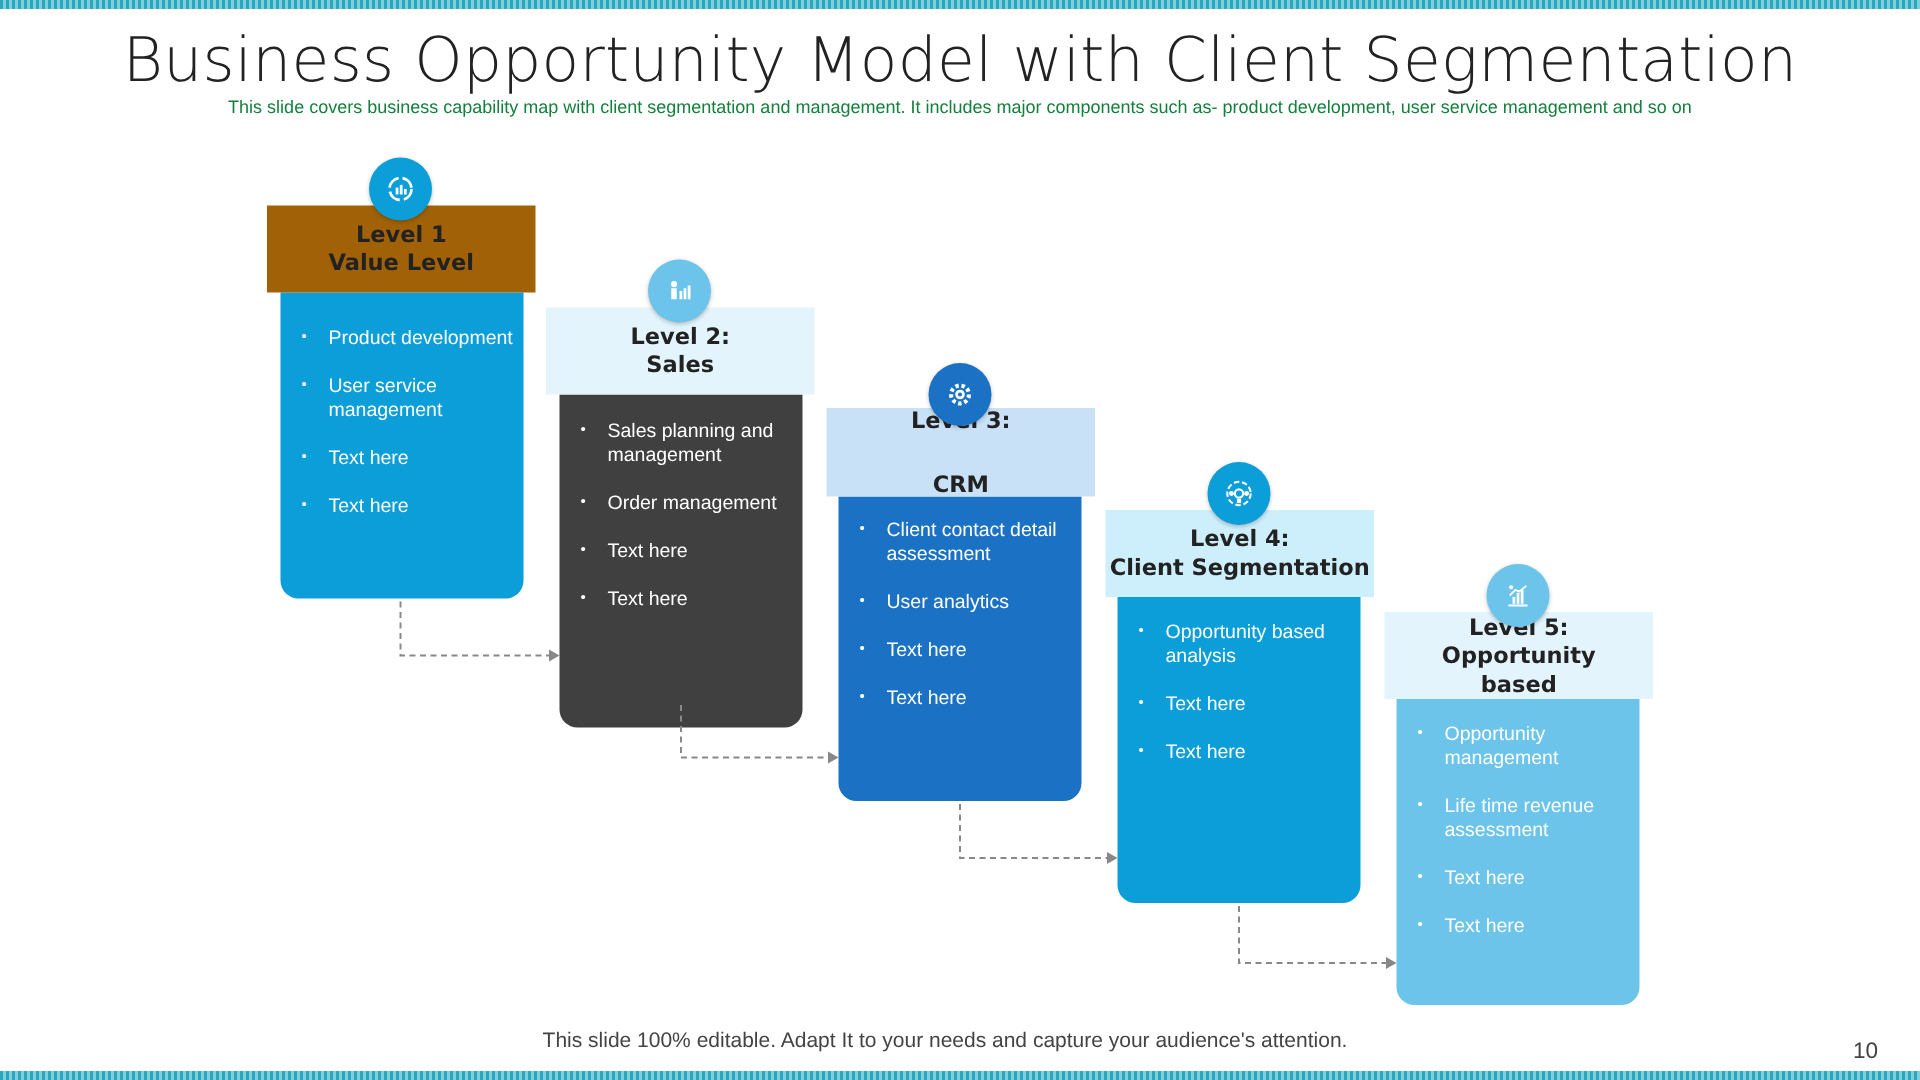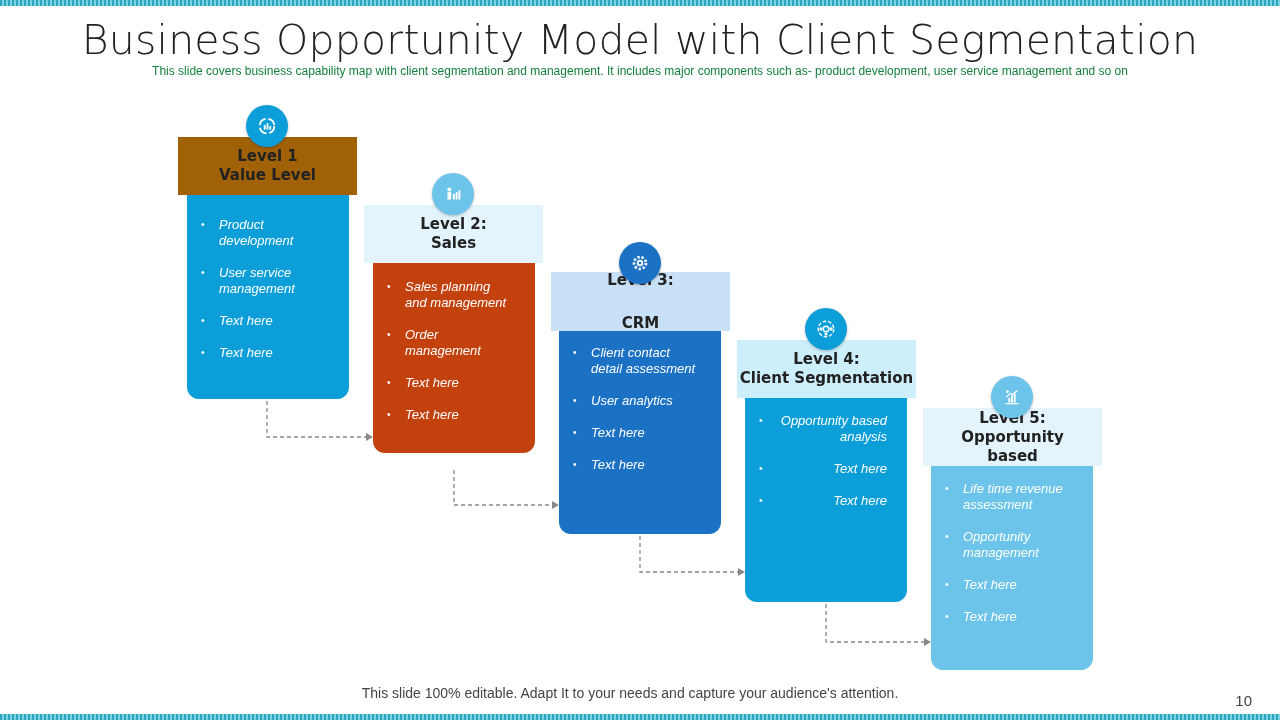--- a/index.html
+++ b/index.html
@@ -9,21 +9,21 @@
   .band.bottom{bottom:0;}
   .title{position:absolute;top:16px;left:0;width:1280px;text-align:center;font-family:"DejaVu Sans",sans-serif;font-weight:300;font-size:41px;color:#222;letter-spacing:0.2px;}
   .subtitle{position:absolute;top:64px;left:0;width:1280px;text-align:center;font-size:12px;color:#15803d;}
   .footer{position:absolute;top:685px;left:0;width:1260px;text-align:center;font-size:14px;color:#444;}
   .pagenum{position:absolute;top:692px;right:28px;font-size:15px;color:#444;}
   .body-box{position:absolute;width:162px;border-radius:0 0 12px 12px;}
   .head-box{position:absolute;width:179px;text-align:center;font-family:"DejaVu Sans",sans-serif;font-weight:bold;font-size:15px;color:#222;display:flex;flex-direction:column;justify-content:center;line-height:19px;}
   .icon{position:absolute;width:42px;height:42px;border-radius:50%;display:flex;align-items:center;justify-content:center;box-shadow:0 1px 3px rgba(0,0,0,0.25);}
   .icon svg{width:22px;height:22px;}
   ul.items{list-style:none;margin:0;padding:0;position:absolute;left:0;top:0;width:100%;}
-  ul.items li{position:relative;padding-left:32px;padding-right:20px;color:#fff;font-size:13px;line-height:16px;margin-bottom:16px;font-style:italic;}
+  ul.items li{position:relative;padding-left:32px;padding-right:0;color:#fff;font-size:13px;line-height:16px;margin-bottom:16px;}
   ul.items li::before{content:"•";position:absolute;left:14px;top:0;font-size:10px;}
   .conn{position:absolute;}
 </style>
 </head>
 <body>
 
 <div class="band top"></div>
 
 <div class="title">Business Opportunity Model with Client Segmentation</div>
 <div class="subtitle">This slide covers business capability map with client segmentation and management. It includes major components such as- product development,  user service management and so on</div>
@@ -42,21 +42,21 @@
 </div>
 <div class="icon" style="left:246px;top:105px;background:#0b9ed9;">
   <svg viewBox="0 0 24 24">
       <circle cx="12" cy="12" r="8" fill="none" stroke="#fff" stroke-width="2" stroke-dasharray="10 3"></circle>
       <rect x="8.5" y="11" width="2" height="5" fill="#fff"></rect>
       <rect x="11.5" y="9" width="2" height="7" fill="#fff"></rect>
       <rect x="14.5" y="12" width="2" height="4" fill="#fff"></rect>
     </svg>
 </div>
 
-<div class="body-box" style="left:373px;top:263px;height:190px;background:#c2410c;">
+<div class="body-box" style="left:373px;top:263px;height:222px;background:#404040;">
   <ul class="items" style="top:16px;">
     <li>Sales planning and management</li>
     <li>Order management</li>
     <li>Text here</li>
     <li>Text here</li>
   </ul>
 </div>
 <div class="head-box" style="left:364px;top:205px;height:58px;background:#e3f4fc;">
   <span>Level 2:</span>
   <span>Sales</span>
@@ -84,21 +84,21 @@
   <span>CRM</span>
 </div>
 <div class="icon" style="left:619px;top:242px;background:#1b72c4;">
   <svg viewBox="0 0 24 24">
       <circle cx="12" cy="12" r="6.5" fill="none" stroke="#fff" stroke-width="3" stroke-dasharray="2.5 2"></circle>
       <circle cx="12" cy="12" r="3.5" fill="#fff"></circle>
       <circle cx="12" cy="12" r="1.5" fill="#1b72c4"></circle>
     </svg>
 </div>
 
-<div class="body-box" style="left:745px;top:398px;height:204px;background:#0b9ed9;text-align:right;">
+<div class="body-box" style="left:745px;top:398px;height:204px;background:#0b9ed9;">
   <ul class="items" style="top:15px;">
     <li>Opportunity based analysis</li>
     <li>Text here</li>
     <li>Text here</li>
   </ul>
 </div>
 <div class="head-box" style="left:737px;top:340px;height:58px;background:#cdeefb;">
   <span>Level 4:</span>
   <span>Client Segmentation</span>
 </div>
@@ -107,22 +107,22 @@
       <circle cx="12" cy="12" r="8.5" fill="none" stroke="#fff" stroke-width="1.5" stroke-dasharray="4 2"></circle>
       <circle cx="12" cy="12" r="3" fill="none" stroke="#fff" stroke-width="1.5"></circle>
       <circle cx="6.5" cy="12" r="1.8" fill="#fff"></circle>
       <circle cx="17.5" cy="12" r="1.8" fill="#fff"></circle>
       <rect x="10.5" y="16" width="3" height="3" fill="#fff"></rect>
     </svg>
 </div>
 
 <div class="body-box" style="left:931px;top:466px;height:204px;background:#6cc4ea;">
   <ul class="items" style="top:15px;">
+    <li>Opportunity management</li>
     <li>Life time revenue assessment</li>
-    <li>Opportunity management</li>
     <li>Text here</li>
     <li>Text here</li>
   </ul>
 </div>
 <div class="head-box" style="left:923px;top:408px;height:58px;background:#e3f4fc;line-height:19px;">
   <span>Level 5:</span>
   <span>Opportunity</span>
   <span>based</span>
 </div>
 <div class="icon" style="left:991px;top:376px;background:#6cc4ea;">

